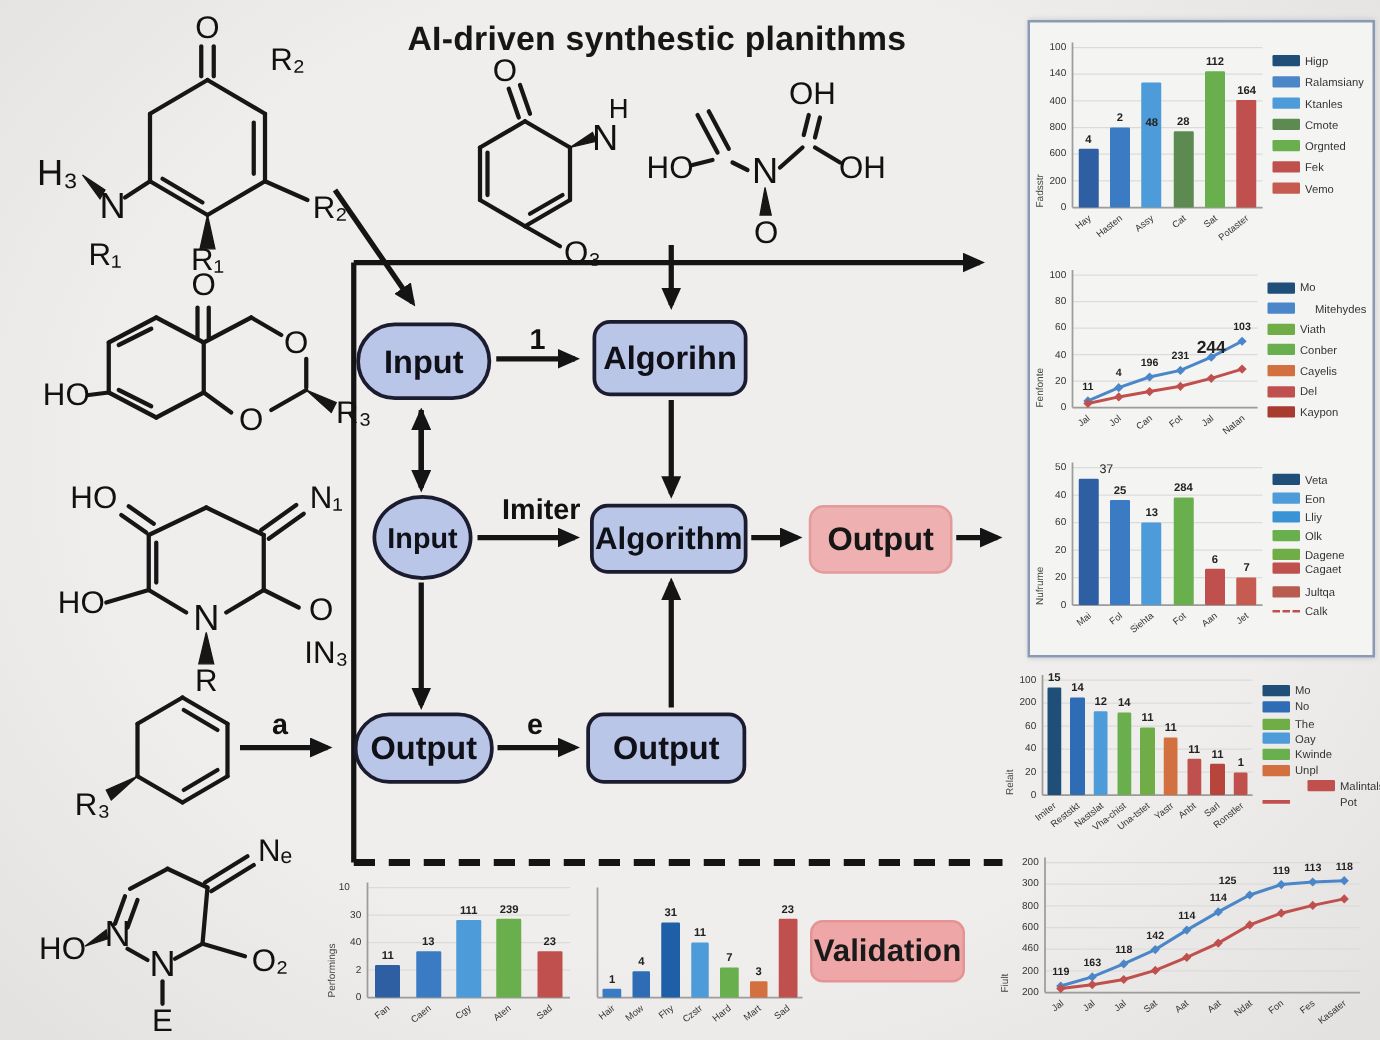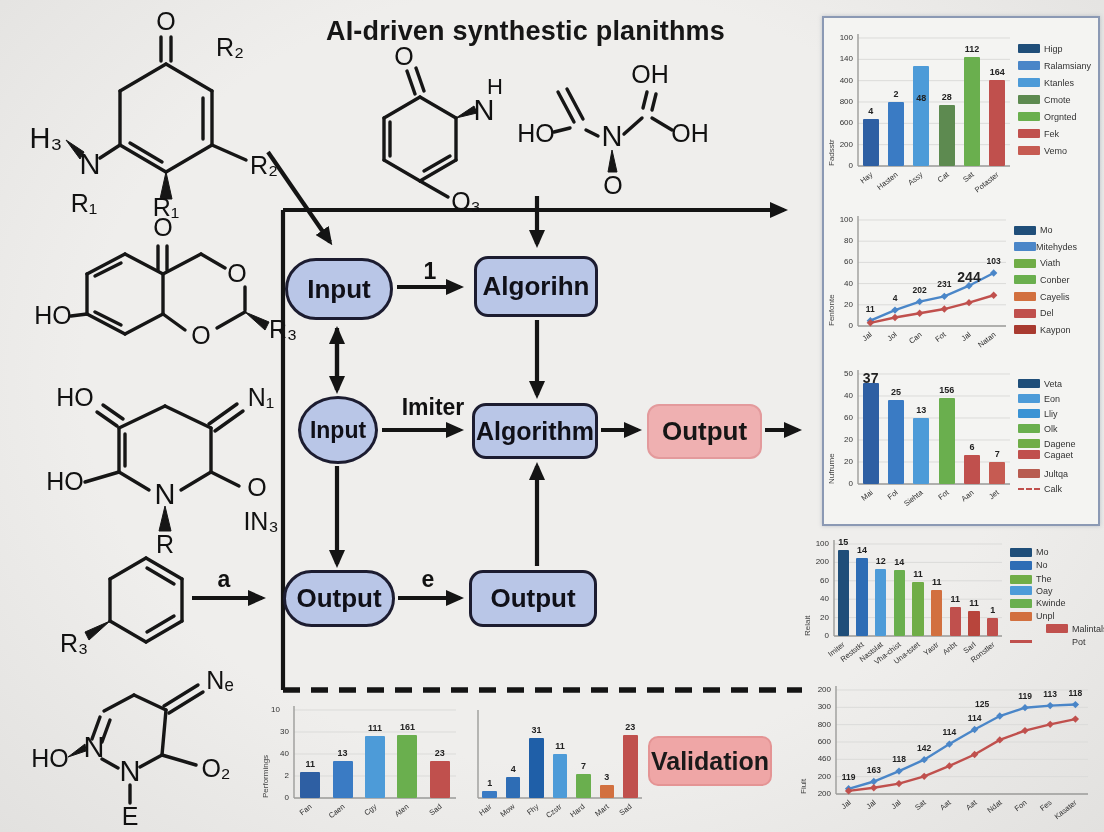--- a/index.html
+++ b/index.html
@@ -334,35 +334,35 @@
     </svg>
     <span style="position: absolute; left: 0px; top: 7px; width: 25px; text-align: right; font-size: 8px; color: rgb(51, 51, 51);">100</span>
     <span style="position: absolute; left: 0px; top: 28.2px; width: 25px; text-align: right; font-size: 8px; color: rgb(51, 51, 51);">80</span>
     <span style="position: absolute; left: 0px; top: 49.4px; width: 25px; text-align: right; font-size: 8px; color: rgb(51, 51, 51);">60</span>
     <span style="position: absolute; left: 0px; top: 70.6px; width: 25px; text-align: right; font-size: 8px; color: rgb(51, 51, 51);">40</span>
     <span style="position: absolute; left: 0px; top: 91.8px; width: 25px; text-align: right; font-size: 8px; color: rgb(51, 51, 51);">20</span>
     <span style="position: absolute; left: 0px; top: 113px; width: 25px; text-align: right; font-size: 8px; color: rgb(51, 51, 51);">0</span>
     <span style="position: absolute; left: -1px; top: 12px; height: 106px; display: flex; align-items: center; writing-mode: vertical-rl; transform: rotate(180deg); font-size: 8px; color: rgb(68, 68, 68);">Fenfonte</span>
     <span style="position: absolute; left: 24.3333px; top: 95.7px; width: 36px; text-align: center; font-size: 8.5px; font-weight: bold; color: rgb(34, 34, 34);">11</span>
     <span style="position: absolute; left: 49px; top: 85.1px; width: 36px; text-align: center; font-size: 8.5px; font-weight: bold; color: rgb(34, 34, 34);">4</span>
-    <span style="position: absolute; left: 73.6667px; top: 76.62px; width: 36px; text-align: center; font-size: 8.5px; font-weight: bold; color: rgb(34, 34, 34);">202</span>
+    <span style="position: absolute; left: 73.6667px; top: 76.62px; width: 36px; text-align: center; font-size: 8.5px; font-weight: bold; color: rgb(34, 34, 34);">196</span>
     <span style="position: absolute; left: 98.3333px; top: 71.32px; width: 36px; text-align: center; font-size: 8.5px; font-weight: bold; color: rgb(34, 34, 34);">231</span>
     <span style="position: absolute; left: 123px; top: 60.72px; width: 36px; text-align: center; font-size: 14px; font-weight: bold; color: rgb(34, 34, 34);">244</span>
     <span style="position: absolute; left: 147.667px; top: 48px; width: 36px; text-align: center; font-size: 8.5px; font-weight: bold; color: rgb(34, 34, 34);">103</span>
     <span style="position: absolute; left: -19.6667px; top: 122px; width: 60px; text-align: right; font-size: 7.5px; color: rgb(51, 51, 51); transform: rotate(-38deg); transform-origin: 100% 0px;">Jal</span>
     <span style="position: absolute; left: 5px; top: 122px; width: 60px; text-align: right; font-size: 7.5px; color: rgb(51, 51, 51); transform: rotate(-38deg); transform-origin: 100% 0px;">Jol</span>
     <span style="position: absolute; left: 29.6667px; top: 122px; width: 60px; text-align: right; font-size: 7.5px; color: rgb(51, 51, 51); transform: rotate(-38deg); transform-origin: 100% 0px;">Can</span>
     <span style="position: absolute; left: 54.3333px; top: 122px; width: 60px; text-align: right; font-size: 7.5px; color: rgb(51, 51, 51); transform: rotate(-38deg); transform-origin: 100% 0px;">Fot</span>
     <span style="position: absolute; left: 79px; top: 122px; width: 60px; text-align: right; font-size: 7.5px; color: rgb(51, 51, 51); transform: rotate(-38deg); transform-origin: 100% 0px;">Jal</span>
     <span style="position: absolute; left: 103.667px; top: 122px; width: 60px; text-align: right; font-size: 7.5px; color: rgb(51, 51, 51); transform: rotate(-38deg); transform-origin: 100% 0px;">Natan</span>
     <div style="position: absolute; left: 186px; top: 14px; width: 82px; height: 16.5714px; display: flex; align-items: center; gap: 4px;">
       <span style="width: 22px; height: 9px; flex: 0 0 22px; background: rgb(31, 78, 121); border-radius: 1px;"></span>
       <span style="font-size: 9px; color: rgb(51, 51, 51); white-space: nowrap; overflow: hidden;">Mo</span>
     </div>
-    <div style="position: absolute; left: 186px; top: 30.5714px; width: 82px; height: 16.5714px; display: flex; align-items: center; gap: 0;">
+    <div style="position: absolute; left: 186px; top: 30.5714px; width: 82px; height: 16.5714px; display: flex; align-items: center; gap: 16px;">
       <span style="width: 22px; height: 9px; flex: 0 0 22px; background: rgb(74, 134, 200); border-radius: 1px;"></span>
       <span style="font-size: 9px; color: rgb(51, 51, 51); white-space: nowrap; overflow: hidden;">Mitehydes</span>
     </div>
     <div style="position: absolute; left: 186px; top: 47.1429px; width: 82px; height: 16.5714px; display: flex; align-items: center; gap: 4px;">
       <span style="width: 22px; height: 9px; flex: 0 0 22px; background: rgb(112, 173, 71); border-radius: 1px;"></span>
       <span style="font-size: 9px; color: rgb(51, 51, 51); white-space: nowrap; overflow: hidden;">Viath</span>
     </div>
     <div style="position: absolute; left: 186px; top: 63.7143px; width: 82px; height: 16.5714px; display: flex; align-items: center; gap: 4px;">
       <span style="width: 22px; height: 9px; flex: 0 0 22px; background: rgb(106, 175, 78); border-radius: 1px;"></span>
       <span style="font-size: 9px; color: rgb(51, 51, 51); white-space: nowrap; overflow: hidden;">Conber</span>
@@ -392,27 +392,27 @@
       <line x1="30" y1="124" x2="182" y2="124" stroke="#9c9c9a" stroke-width="1.4"></line>
     </svg>
     <span style="position: absolute; left: 0px; top: 9px; width: 25px; text-align: right; font-size: 8px; color: rgb(51, 51, 51);">50</span>
     <span style="position: absolute; left: 0px; top: 31px; width: 25px; text-align: right; font-size: 8px; color: rgb(51, 51, 51);">40</span>
     <span style="position: absolute; left: 0px; top: 53px; width: 25px; text-align: right; font-size: 8px; color: rgb(51, 51, 51);">60</span>
     <span style="position: absolute; left: 0px; top: 75px; width: 25px; text-align: right; font-size: 8px; color: rgb(51, 51, 51);">20</span>
     <span style="position: absolute; left: 0px; top: 97px; width: 25px; text-align: right; font-size: 8px; color: rgb(51, 51, 51);">20</span>
     <span style="position: absolute; left: 0px; top: 119px; width: 25px; text-align: right; font-size: 8px; color: rgb(51, 51, 51);">0</span>
     <span style="position: absolute; left: -1px; top: 14px; height: 110px; display: flex; align-items: center; writing-mode: vertical-rl; transform: rotate(180deg); font-size: 8px; color: rgb(68, 68, 68);">Nufrume</span>
     <div style="position: absolute; left: 34.8133px; top: 22.8px; width: 15.7067px; height: 101.2px; background: rgb(46, 95, 163); border-radius: 1px;"></div>
-    <span style="position: absolute; left: 22.6667px; top: 9.8px; width: 40px; text-align: center; font-size: 14px; font-weight: bold; color: rgb(34, 34, 34);">37</span>
+    <span style="position: absolute; left: 22.6667px; top: 9.8px; width: 40px; text-align: right; font-size: 10px; font-weight: normal; color: rgb(34, 34, 34);">37</span>
     <div style="position: absolute; left: 60.1467px; top: 40.4px; width: 15.7067px; height: 83.6px; background: rgb(58, 123, 196); border-radius: 1px;"></div>
     <span style="position: absolute; left: 48px; top: 27.4px; width: 40px; text-align: center; font-size: 9px; font-weight: bold; color: rgb(34, 34, 34);">25</span>
     <div style="position: absolute; left: 85.48px; top: 58px; width: 15.7067px; height: 66px; background: rgb(77, 155, 216); border-radius: 1px;"></div>
     <span style="position: absolute; left: 73.3333px; top: 45px; width: 40px; text-align: center; font-size: 9px; font-weight: bold; color: rgb(34, 34, 34);">13</span>
     <div style="position: absolute; left: 110.813px; top: 38.2px; width: 15.7067px; height: 85.8px; background: rgb(106, 175, 78); border-radius: 1px;"></div>
-    <span style="position: absolute; left: 98.6667px; top: 25.2px; width: 40px; text-align: center; font-size: 9px; font-weight: bold; color: rgb(34, 34, 34);">156</span>
+    <span style="position: absolute; left: 98.6667px; top: 25.2px; width: 40px; text-align: center; font-size: 9px; font-weight: bold; color: rgb(34, 34, 34);">284</span>
     <div style="position: absolute; left: 136.147px; top: 95.4px; width: 15.7067px; height: 28.6px; background: rgb(192, 80, 77); border-radius: 1px;"></div>
     <span style="position: absolute; left: 124px; top: 82.4px; width: 40px; text-align: center; font-size: 9px; font-weight: bold; color: rgb(34, 34, 34);">6</span>
     <div style="position: absolute; left: 161.48px; top: 102px; width: 15.7067px; height: 22px; background: rgb(198, 91, 82); border-radius: 1px;"></div>
     <span style="position: absolute; left: 149.333px; top: 89px; width: 40px; text-align: center; font-size: 9px; font-weight: bold; color: rgb(34, 34, 34);">7</span>
     <span style="position: absolute; left: -19.3333px; top: 128px; width: 60px; text-align: right; font-size: 7.5px; color: rgb(51, 51, 51); transform: rotate(-38deg); transform-origin: 100% 0px;">Mai</span>
     <span style="position: absolute; left: 6px; top: 128px; width: 60px; text-align: right; font-size: 7.5px; color: rgb(51, 51, 51); transform: rotate(-38deg); transform-origin: 100% 0px;">Fol</span>
     <span style="position: absolute; left: 31.3333px; top: 128px; width: 60px; text-align: right; font-size: 7.5px; color: rgb(51, 51, 51); transform: rotate(-38deg); transform-origin: 100% 0px;">Siehta</span>
     <span style="position: absolute; left: 56.6667px; top: 128px; width: 60px; text-align: right; font-size: 7.5px; color: rgb(51, 51, 51); transform: rotate(-38deg); transform-origin: 100% 0px;">Fot</span>
     <span style="position: absolute; left: 82px; top: 128px; width: 60px; text-align: right; font-size: 7.5px; color: rgb(51, 51, 51); transform: rotate(-38deg); transform-origin: 100% 0px;">Aan</span>
     <span style="position: absolute; left: 107.333px; top: 128px; width: 60px; text-align: right; font-size: 7.5px; color: rgb(51, 51, 51); transform: rotate(-38deg); transform-origin: 100% 0px;">Jet</span>
@@ -606,21 +606,21 @@
     <span style="position: absolute; left: 0px; top: 73px; width: 27px; text-align: right; font-size: 8px; color: rgb(51, 51, 51);">2</span>
     <span style="position: absolute; left: 0px; top: 95px; width: 27px; text-align: right; font-size: 8px; color: rgb(51, 51, 51);">0</span>
     <span style="position: absolute; left: -1px; top: 12px; height: 88px; display: flex; align-items: center; writing-mode: vertical-rl; transform: rotate(180deg); font-size: 8px; color: rgb(68, 68, 68);">Performings</span>
     <div style="position: absolute; left: 38.156px; top: 73.6px; width: 20.088px; height: 26.4px; background: rgb(46, 95, 163); border-radius: 1px;"></div>
     <span style="position: absolute; left: 28.2px; top: 60.6px; width: 40px; text-align: center; font-size: 9px; font-weight: bold; color: rgb(34, 34, 34);">11</span>
     <div style="position: absolute; left: 70.556px; top: 63.04px; width: 20.088px; height: 36.96px; background: rgb(58, 123, 196); border-radius: 1px;"></div>
     <span style="position: absolute; left: 60.6px; top: 50.04px; width: 40px; text-align: center; font-size: 9px; font-weight: bold; color: rgb(34, 34, 34);">13</span>
     <div style="position: absolute; left: 102.956px; top: 38.4px; width: 20.088px; height: 61.6px; background: rgb(77, 155, 216); border-radius: 1px;"></div>
     <span style="position: absolute; left: 93px; top: 25.4px; width: 40px; text-align: center; font-size: 9px; font-weight: bold; color: rgb(34, 34, 34);">111</span>
     <div style="position: absolute; left: 135.356px; top: 36.64px; width: 20.088px; height: 63.36px; background: rgb(106, 175, 78); border-radius: 1px;"></div>
-    <span style="position: absolute; left: 125.4px; top: 23.64px; width: 40px; text-align: center; font-size: 9px; font-weight: bold; color: rgb(34, 34, 34);">161</span>
+    <span style="position: absolute; left: 125.4px; top: 23.64px; width: 40px; text-align: center; font-size: 9px; font-weight: bold; color: rgb(34, 34, 34);">239</span>
     <div style="position: absolute; left: 167.756px; top: 63.04px; width: 20.088px; height: 36.96px; background: rgb(192, 80, 77); border-radius: 1px;"></div>
     <span style="position: absolute; left: 157.8px; top: 50.04px; width: 40px; text-align: center; font-size: 9px; font-weight: bold; color: rgb(34, 34, 34);">23</span>
     <span style="position: absolute; left: -13.8px; top: 104px; width: 60px; text-align: right; font-size: 7.5px; color: rgb(51, 51, 51); transform: rotate(-38deg); transform-origin: 100% 0px;">Fan</span>
     <span style="position: absolute; left: 18.6px; top: 104px; width: 60px; text-align: right; font-size: 7.5px; color: rgb(51, 51, 51); transform: rotate(-38deg); transform-origin: 100% 0px;">Caen</span>
     <span style="position: absolute; left: 51px; top: 104px; width: 60px; text-align: right; font-size: 7.5px; color: rgb(51, 51, 51); transform: rotate(-38deg); transform-origin: 100% 0px;">Cgy</span>
     <span style="position: absolute; left: 83.4px; top: 104px; width: 60px; text-align: right; font-size: 7.5px; color: rgb(51, 51, 51); transform: rotate(-38deg); transform-origin: 100% 0px;">Aten</span>
     <span style="position: absolute; left: 115.8px; top: 104px; width: 60px; text-align: right; font-size: 7.5px; color: rgb(51, 51, 51); transform: rotate(-38deg); transform-origin: 100% 0px;">Sad</span>
   </div>
 <div class="chart" id="c6" style="left:468px;top:700px;width:180px;height:126px;">
     <svg width="180" height="126" style="position:absolute;left:0;top:0;overflow:visible;">

